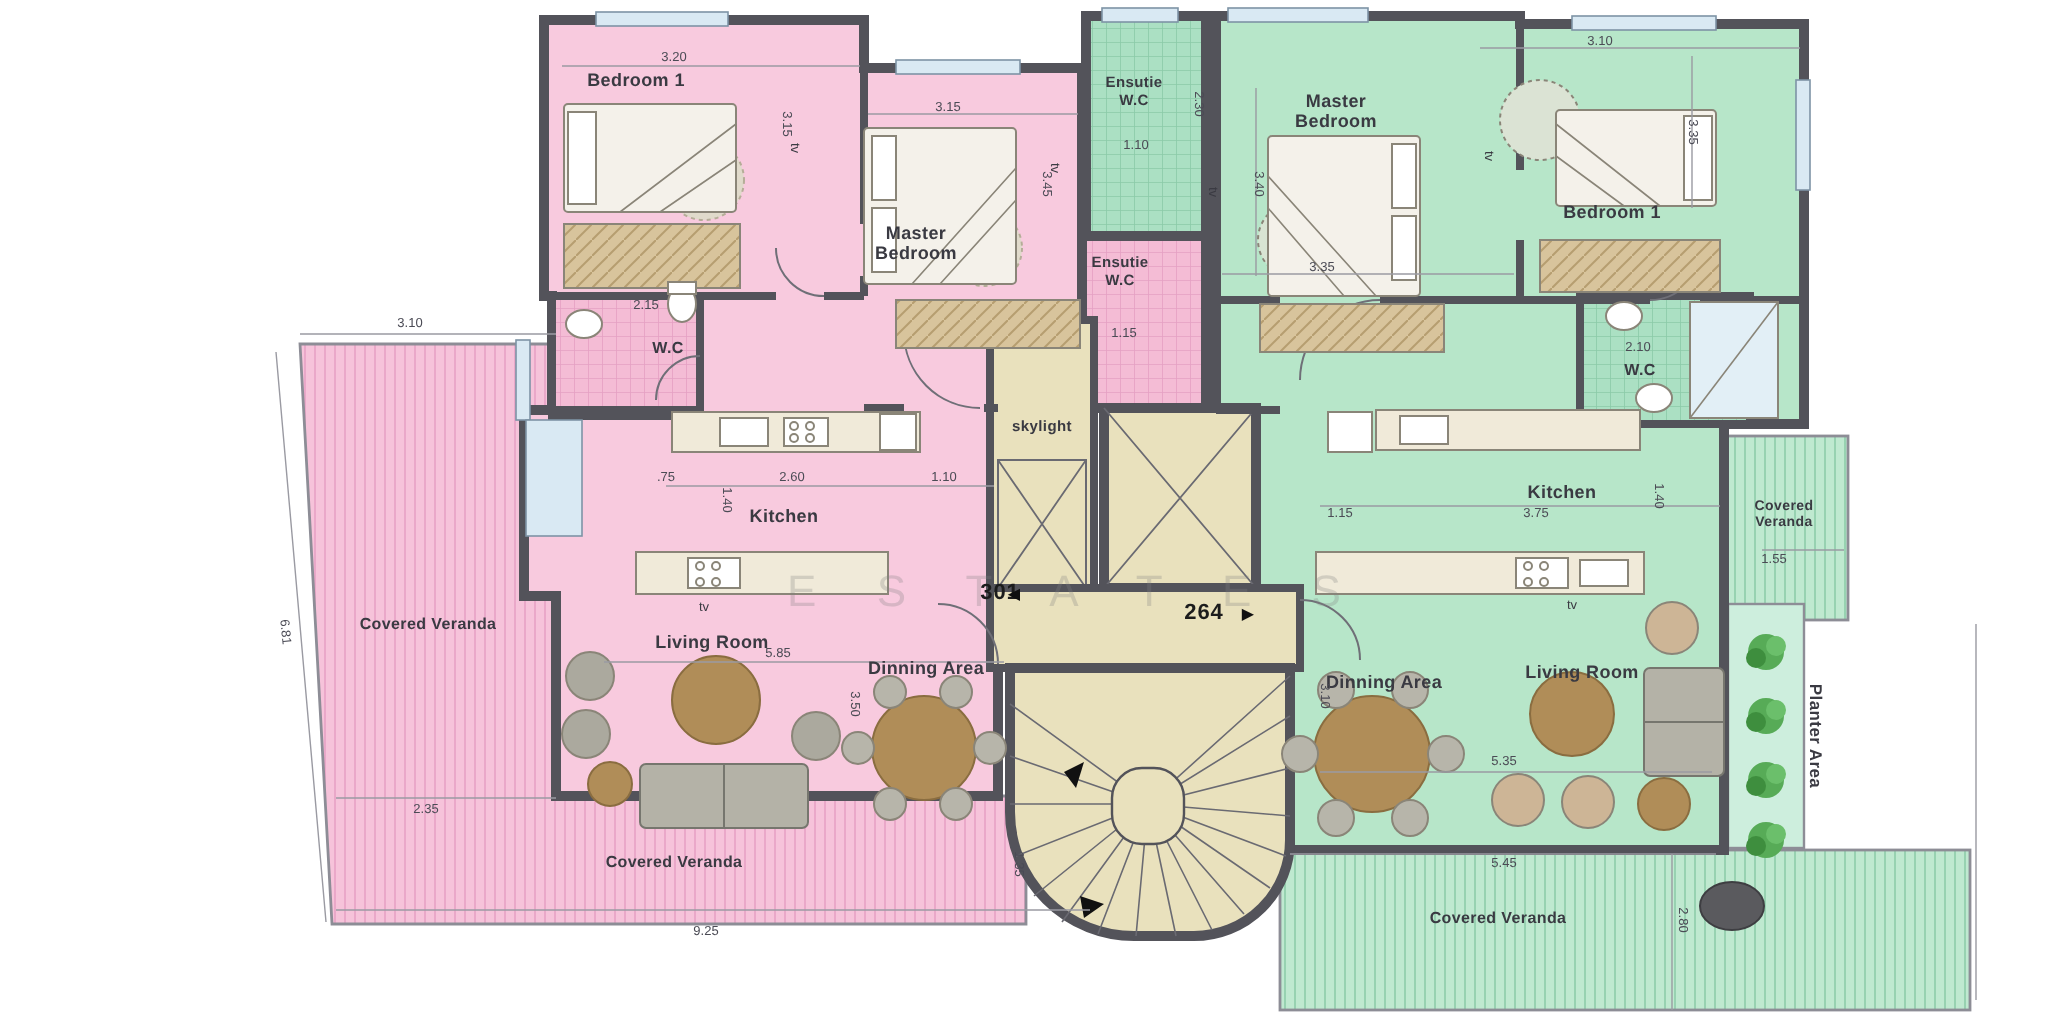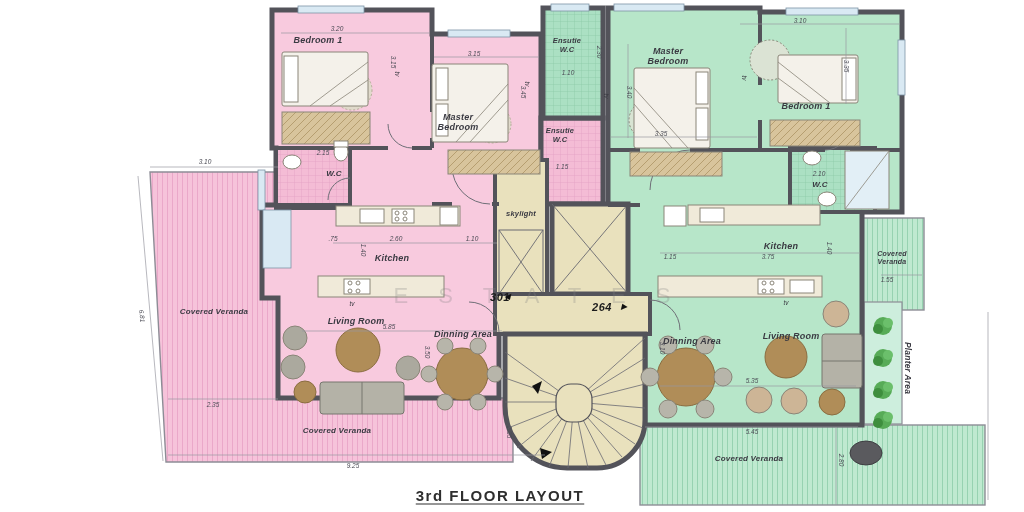--- a/index.html
+++ b/index.html
@@ -1,19 +1,19 @@
 <!DOCTYPE html>
 <html style="--apt1: #f8cade; --apt2: #b7e6c9; --wall: #53535a; --core: #e9e1bd;"><head>
 <meta charset="utf-8">
 <style>
   html,body{margin:0;padding:0;background:#fff;}
   #plan{position:relative;width:1024px;height:512px;background:#fff;overflow:hidden;
         font-family:"Liberation Sans",sans-serif;}
   #plan svg{position:absolute;left:0;top:0;}
-  #labels{position:absolute;left:0;top:0;width:100%;height:100%;pointer-events:none;font-style:italic;}
+  #labels{position:absolute;left:0;top:0;width:100%;height:100%;pointer-events:none;}
   .lbl{position:absolute;white-space:pre-line;text-align:center;line-height:1.15;
        color:#3a3a42;transform:translate(-50%,-50%);}
   .rooms{font-size:9px;font-weight:600;letter-spacing:.2px;}
   .dims{font-size:6.5px;color:#4b4b55;}
   .tv{font-size:6.5px;color:#3a3a42;}
   .units{font-size:11px;font-weight:700;color:#1c1c1c;letter-spacing:.5px;}
   .arrows{font-size:8px;color:#101010;}
   .wm{position:absolute;color:rgba(125,125,125,.32);font-weight:700;
       transform:translate(-50%,-50%);letter-spacing:10px;}
   #wm-top{left:540px;top:244px;font-size:56px;}
@@ -311,15 +311,14 @@
       <span class="lbl dims" style="left: 670px; top: 257px; transform: translate(-50%, -50%) rotate(0deg);">1.15</span>
       <span class="lbl dims" style="left: 768px; top: 257px; transform: translate(-50%, -50%) rotate(0deg);">3.75</span>
       <span class="lbl dims" style="left: 829px; top: 248px; transform: translate(-50%, -50%) rotate(90deg);">1.40</span>
       <span class="lbl dims" style="left: 887px; top: 280px; transform: translate(-50%, -50%) rotate(0deg);">1.55</span>
       <span class="lbl dims" style="left: 752px; top: 381px; transform: translate(-50%, -50%) rotate(0deg);">5.35</span>
       <span class="lbl dims" style="left: 662px; top: 348px; transform: translate(-50%, -50%) rotate(90deg);">3.10</span>
       <span class="lbl dims" style="left: 752px; top: 432px; transform: translate(-50%, -50%) rotate(0deg);">5.45</span>
       <span class="lbl dims" style="left: 841px; top: 460px; transform: translate(-50%, -50%) rotate(90deg);">2.80</span>
     </div>
 
-<div id="title">3rd FLOOR LAYOUT</div>
 
 </div>
 
 </body></html>

